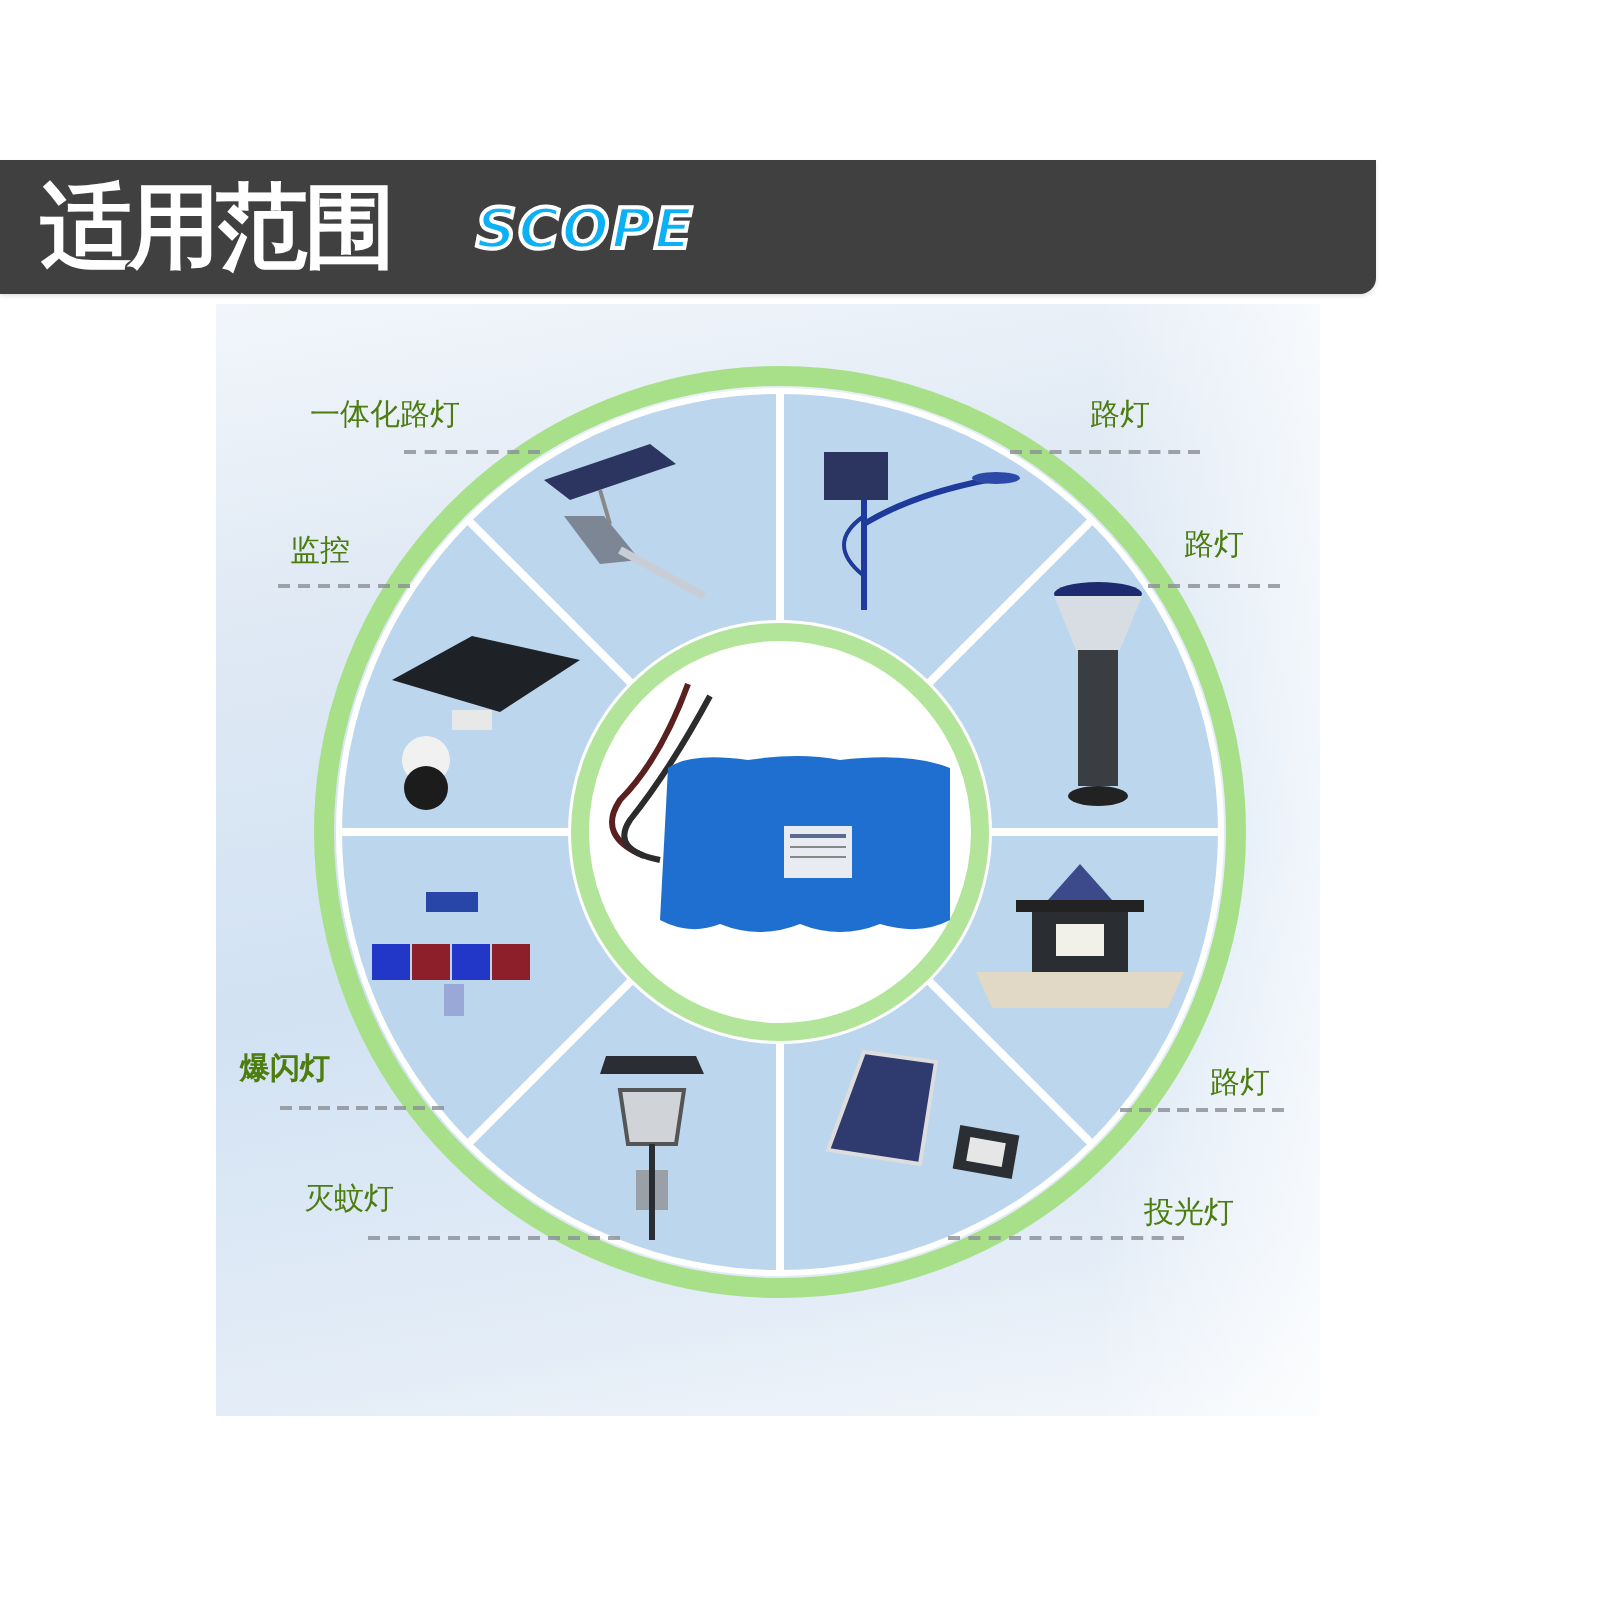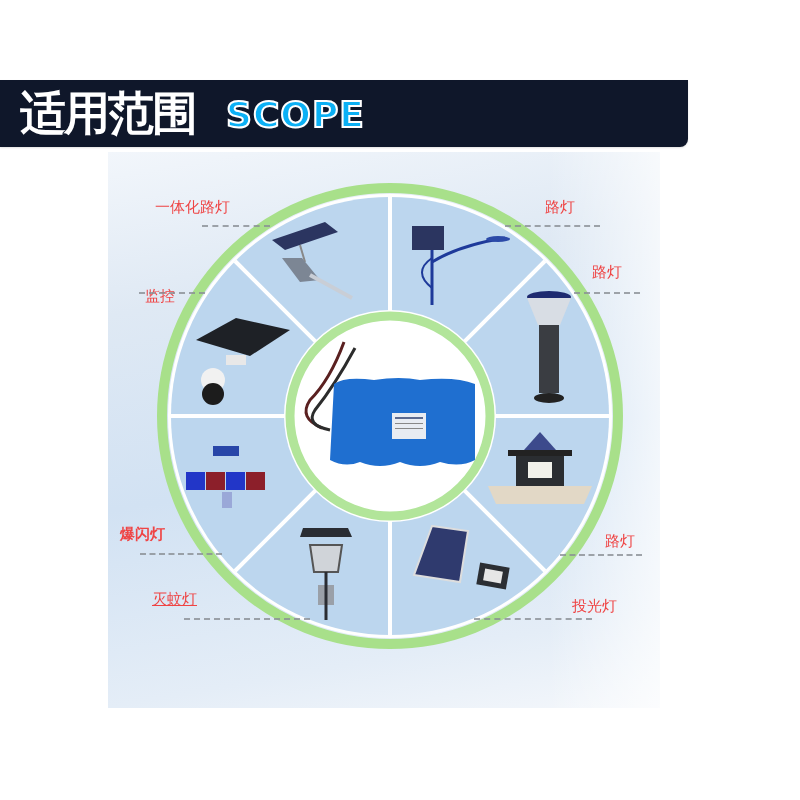--- a/index.html
+++ b/index.html
@@ -2,45 +2,45 @@
 <html><head>
 <meta charset="utf-8">
 <style>
   html, body { margin: 0; padding: 0; }
   body {
     width: 800px; height: 800px; background: #ffffff; position: relative; overflow: hidden;
     font-family: "DejaVu Sans", "Liberation Sans", sans-serif;
   }
   .banner {
     position: absolute; left: 0; top: 80px; width: 688px; height: 67px;
-    background: #0f172a; border-bottom-right-radius: 8px;
+    background: #404040; border-bottom-right-radius: 8px;
     box-shadow: 0 1px 2px rgba(0,0,0,0.12);
     text-align: center;
   }
   .banner-cn {
     position: absolute; left: 20px; top: 8px; color: #ffffff;
     font-size: 46px; font-weight: bold; letter-spacing: -2px; line-height: 50px;
   }
   .banner-en {
-    position: absolute; left: 226px; top: 16px; color: #0bb0f5;
-    font-family: "DejaVu Sans", sans-serif; font-size: 36px; font-weight: bold; 
+    position: absolute; left: 238px; top: 16px; color: #0bb0f5;
+    font-family: "DejaVu Sans", sans-serif; font-size: 28px; font-weight: bold; font-style: italic;
     letter-spacing: 1px; line-height: 38px;
     -webkit-text-stroke: 2px #ffffff;
   }
   .panel {
     position: absolute; left: 108px; top: 152px; width: 552px; height: 556px;
     background: linear-gradient(170deg, #f2f6fb 0%, #dfe9f4 25%, #d2e2f3 55%, #e4edf7 85%, #f4f7fb 100%);
   }
   .panel-glow {
     position: absolute; left: 440px; top: 0; width: 112px; height: 556px;
     background: linear-gradient(90deg, rgba(255,255,255,0) 0%, rgba(255,255,255,0.7) 100%);
   }
   svg.wheel { position: absolute; left: 0; top: 0; }
   .label {
-    position: absolute; font-size: 15px; color: #ef4444; white-space: nowrap; line-height: 18px;
+    position: absolute; font-size: 15px; color: #4d7c0f; white-space: nowrap; line-height: 18px;
   }
   .dash {
     position: absolute; height: 0; border-top: 2px dashed #8a8f95; opacity: 0.8;
   }
 </style>
 </head>
 <body>
 
 <div class="banner">
   <span class="banner-cn">适用范围</span>
@@ -137,27 +137,27 @@
     <rect x="392" y="413" width="34" height="26" fill="#e8ecf2"></rect>
     <rect x="395" y="417" width="28" height="2" fill="#5b6a90"></rect>
     <rect x="395" y="423" width="28" height="1" fill="#888"></rect>
     <rect x="395" y="428" width="28" height="1" fill="#888"></rect>
   </g>
 </svg>
 
 <span class="label" style="left:155px;top:198px;">一体化路灯</span>
 <div class="dash" style="left:202px;top:225px;width:68px;"></div>
 
-<span class="label" style="left:145px;top:266px;margin-top:21px;">监控</span>
+<span class="label" style="left:145px;top:266px;">监控</span>
 <div class="dash" style="left:139px;top:292px;width:66px;"></div>
 
 <span class="label" style="left:120px;top:525px;font-weight:bold;">爆闪灯</span>
 <div class="dash" style="left:140px;top:553px;width:82px;"></div>
 
-<span class="label" style="left:152px;top:590px;text-decoration:underline;">灭蚊灯</span>
+<span class="label" style="left:152px;top:590px;">灭蚊灯</span>
 <div class="dash" style="left:184px;top:618px;width:126px;"></div>
 
 <span class="label" style="left:545px;top:198px;">路灯</span>
 <div class="dash" style="left:505px;top:225px;width:95px;"></div>
 
 <span class="label" style="left:592px;top:263px;">路灯</span>
 <div class="dash" style="left:574px;top:292px;width:66px;"></div>
 
 <span class="label" style="left:605px;top:532px;">路灯</span>
 <div class="dash" style="left:560px;top:554px;width:82px;"></div>

